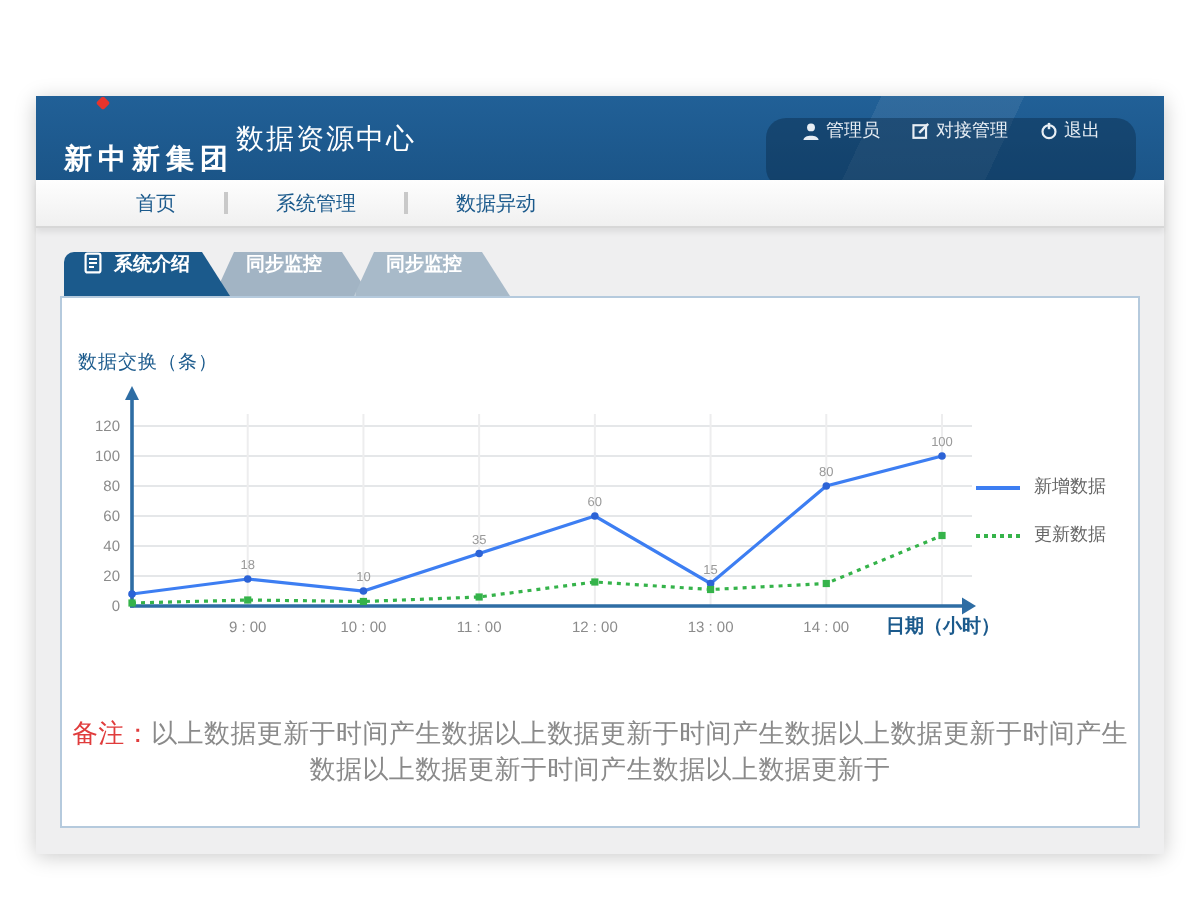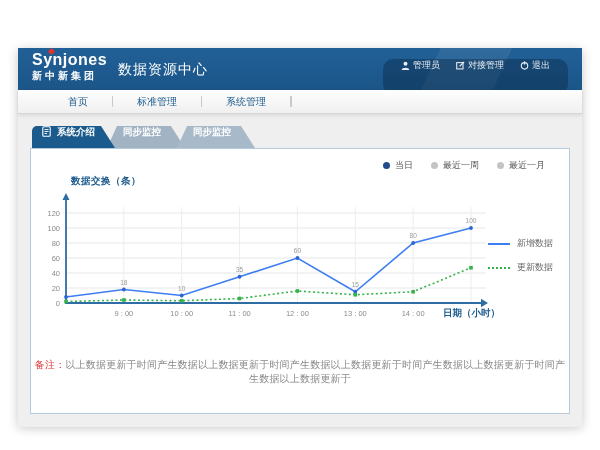--- a/index.html
+++ b/index.html
@@ -7,21 +7,21 @@
   .stage{position:relative;width:600px;height:450px;background:#fff;outline:1px solid #e4e4e4;overflow:hidden;}
   .window{position:absolute;left:18px;top:48px;width:564px;height:378px;box-shadow:0 2px 10px rgba(0,0,0,.22);background:#efeff0;}
 
   
   .header{position:relative;height:42px;background:linear-gradient(180deg,#216097 0%,#1b5588 100%);overflow:hidden;}
   .header::after{content:"";position:absolute;right:0;top:0;width:60%;height:100%;
      background:linear-gradient(115deg,transparent 55%,rgba(255,255,255,.07) 55%,rgba(255,255,255,.07) 75%,transparent 75%);}
   .logo{position:absolute;left:14px;top:4px;color:#fff;line-height:1;}
   .logo .primary{font-size:16px;font-weight:bold;letter-spacing:.5px;display:block;}
   .logo .spark{position:absolute;left:17px;top:-3px;width:5px;height:5px;background:#e6342c;border-radius:1px;transform:rotate(45deg);}
-  .logo .secondary{font-size:10px;font-weight:bold;letter-spacing:3px;display:block;margin-top:3px;}
+  .logo .secondary{font-size:14px;font-weight:bold;letter-spacing:3px;display:block;margin-top:20px;}
   .app-title{position:absolute;left:100px;top:13px;color:#fff;font-size:14px;letter-spacing:1px;}
   .user-pill{position:absolute;right:14px;top:11px;height:35px;display:flex;align-items:flex-start;
      background:rgba(8,38,66,.40);border-radius:10px;padding:0 10px;z-index:2;}
   .user-item{display:flex;align-items:center;color:#e8eef4;font-size:9px;padding:0 8px;cursor:pointer;white-space:nowrap;}
   .user-item svg{margin-right:3px;}
 
   
   .nav{position:relative;height:23px;background:linear-gradient(180deg,#fefefe,#f0f0f0);border-bottom:1px solid #d7d7d7;
        display:flex;align-items:center;padding-left:26px;box-shadow:0 2px 3px rgba(0,0,0,.08);z-index:3;}
   .nav-item{color:#1b5a8c;font-size:10px;font-weight:normal;padding:0 24px;cursor:pointer;white-space:nowrap;}
@@ -39,47 +39,46 @@
   .tab.inactive + .tab.inactive{background:#a8bac9;}
 
   .panel{position:absolute;left:12px;top:34px;width:538px;height:264px;background:#fff;border:1px solid #b5cadd;}
 
   .ranges{position:absolute;top:10px;right:24px;display:flex;align-items:center;}
   .range{display:flex;align-items:center;margin-left:18px;cursor:pointer;}
   .radio{width:7px;height:7px;border-radius:50%;background:#c4c4c4;margin-right:5px;}
   .range.selected .radio{background:#1f4e8c;}
   .range .lbl{font-size:9px;color:#555;}
 
-  .ylabel{position:absolute;left:8px;top:26px;color:#1b5a8c;font-size:9.5px;font-weight:bold;letter-spacing:.5px;margin-left:32px;}
+  .ylabel{position:absolute;left:8px;top:26px;color:#1b5a8c;font-size:9.5px;font-weight:normal;letter-spacing:.5px;}
   .xlabel{position:absolute;left:412px;top:158px;color:#1b5a8c;font-size:9.5px;font-weight:bold;pointer-events:none;}
 
   .chart-wrap{position:absolute;left:10px;top:44px;width:460px;height:135px;}
   svg text.tick{font-size:7.5px;fill:#8b8b8b;font-family:"Liberation Sans",sans-serif;}
   svg text.ptlabel{font-size:6.5px;fill:#9a9a9a;font-family:"Liberation Sans",sans-serif;}
 
   .legend{position:absolute;right:16px;top:88px;}
   .legend-item{display:flex;align-items:center;margin-bottom:11px;cursor:pointer;}
   .legend-swatch{width:22px;margin-right:7px;}
   .swatch-solid{height:0;border-top:2px solid #3d7ef2;}
   .swatch-dotted{height:0;border-top:2px dotted #35b34a;}
   .legend-label{font-size:9px;color:#666;}
 
-  .note{position:absolute;left:0;top:209px;width:100%;text-align:center;font-size:10px;color:#8a8a8a;letter-spacing:.2px;}
+  .note{position:absolute;left:0;top:209px;width:100%;text-align:center;font-size:13px;color:#8a8a8a;letter-spacing:.2px;}
   .note .prefix{color:#e03c3c;}
 </style>
 </head>
 <body>
 
 <div class="stage">
   <div class="window">
 
     <div class="header">
       <div class="logo">
         <span class="spark"></span>
-        <span class="primary">Synjones</span>
         <span class="secondary">新中新集团</span>
       </div>
       <div class="app-title">数据资源中心</div>
       <div class="user-pill">
         <div class="user-item">
           <svg width="9" height="9" viewBox="0 0 10 10">
             <circle cx="5" cy="3" r="2.2" fill="#e8eef4"></circle>
               <path d="M0.8 10 C0.8 6.8 9.2 6.8 9.2 10 Z" fill="#e8eef4"></path>
           </svg>
           <span>管理员</span>
@@ -97,25 +96,25 @@
             <path d="M5 0.5 L5 4" stroke="#e8eef4" stroke-width="1.4"></path>
           </svg>
           <span>退出</span>
         </div>
       </div>
     </div>
 
     <div class="nav">
       <div class="nav-item">首页</div>
       <div class="nav-sep"></div>
-      <div class="nav-item">标准管理</div>
       <div class="nav-sep"></div>
       <div class="nav-item">系统管理</div>
       <div class="nav-sep"></div>
       <div class="nav-sep"></div>
+      <div class="nav-item">数据异动</div>
     </div>
 
     <div class="content">
       <div class="tabs">
         <div class="tab active">
           <svg class="doc" width="9" height="11" viewBox="0 0 9 11">
             <rect x="0.8" y="0.8" width="7.4" height="9.4" fill="none" stroke="#fff" stroke-width="1.1" rx="1"></rect>
             <path d="M2.5 3.5 H6.5 M2.5 5.5 H6.5 M2.5 7.5 H5" stroke="#fff" stroke-width="0.9"></path>
           </svg>
           <span>系统介绍</span>
@@ -123,34 +122,20 @@
         <div class="tab inactive">
           <span>同步监控</span>
         </div>
         <div class="tab inactive">
           <span>同步监控</span>
         </div>
       </div>
 
       <div class="panel">
 
-        <div class="ranges">
-          <div class="range selected">
-            <span class="radio"></span>
-            <span class="lbl">当日</span>
-          </div>
-          <div class="range">
-            <span class="radio"></span>
-            <span class="lbl">最近一周</span>
-          </div>
-          <div class="range">
-            <span class="radio"></span>
-            <span class="lbl">最近一月</span>
-          </div>
-        </div>
 
         <div class="ylabel">数据交换（条）</div>
 
         <div class="chart-wrap">
           <svg id="chart-svg" width="460" height="135" viewBox="0 0 460 135">
             <g id="grid">
                 <line x1="25" y1="95" x2="445" y2="95" stroke="#e5e7e9" stroke-width="1"></line>
                 <line x1="25" y1="80" x2="445" y2="80" stroke="#e5e7e9" stroke-width="1"></line>
                 <line x1="25" y1="65" x2="445" y2="65" stroke="#e5e7e9" stroke-width="1"></line>
                 <line x1="25" y1="50" x2="445" y2="50" stroke="#e5e7e9" stroke-width="1"></line>

